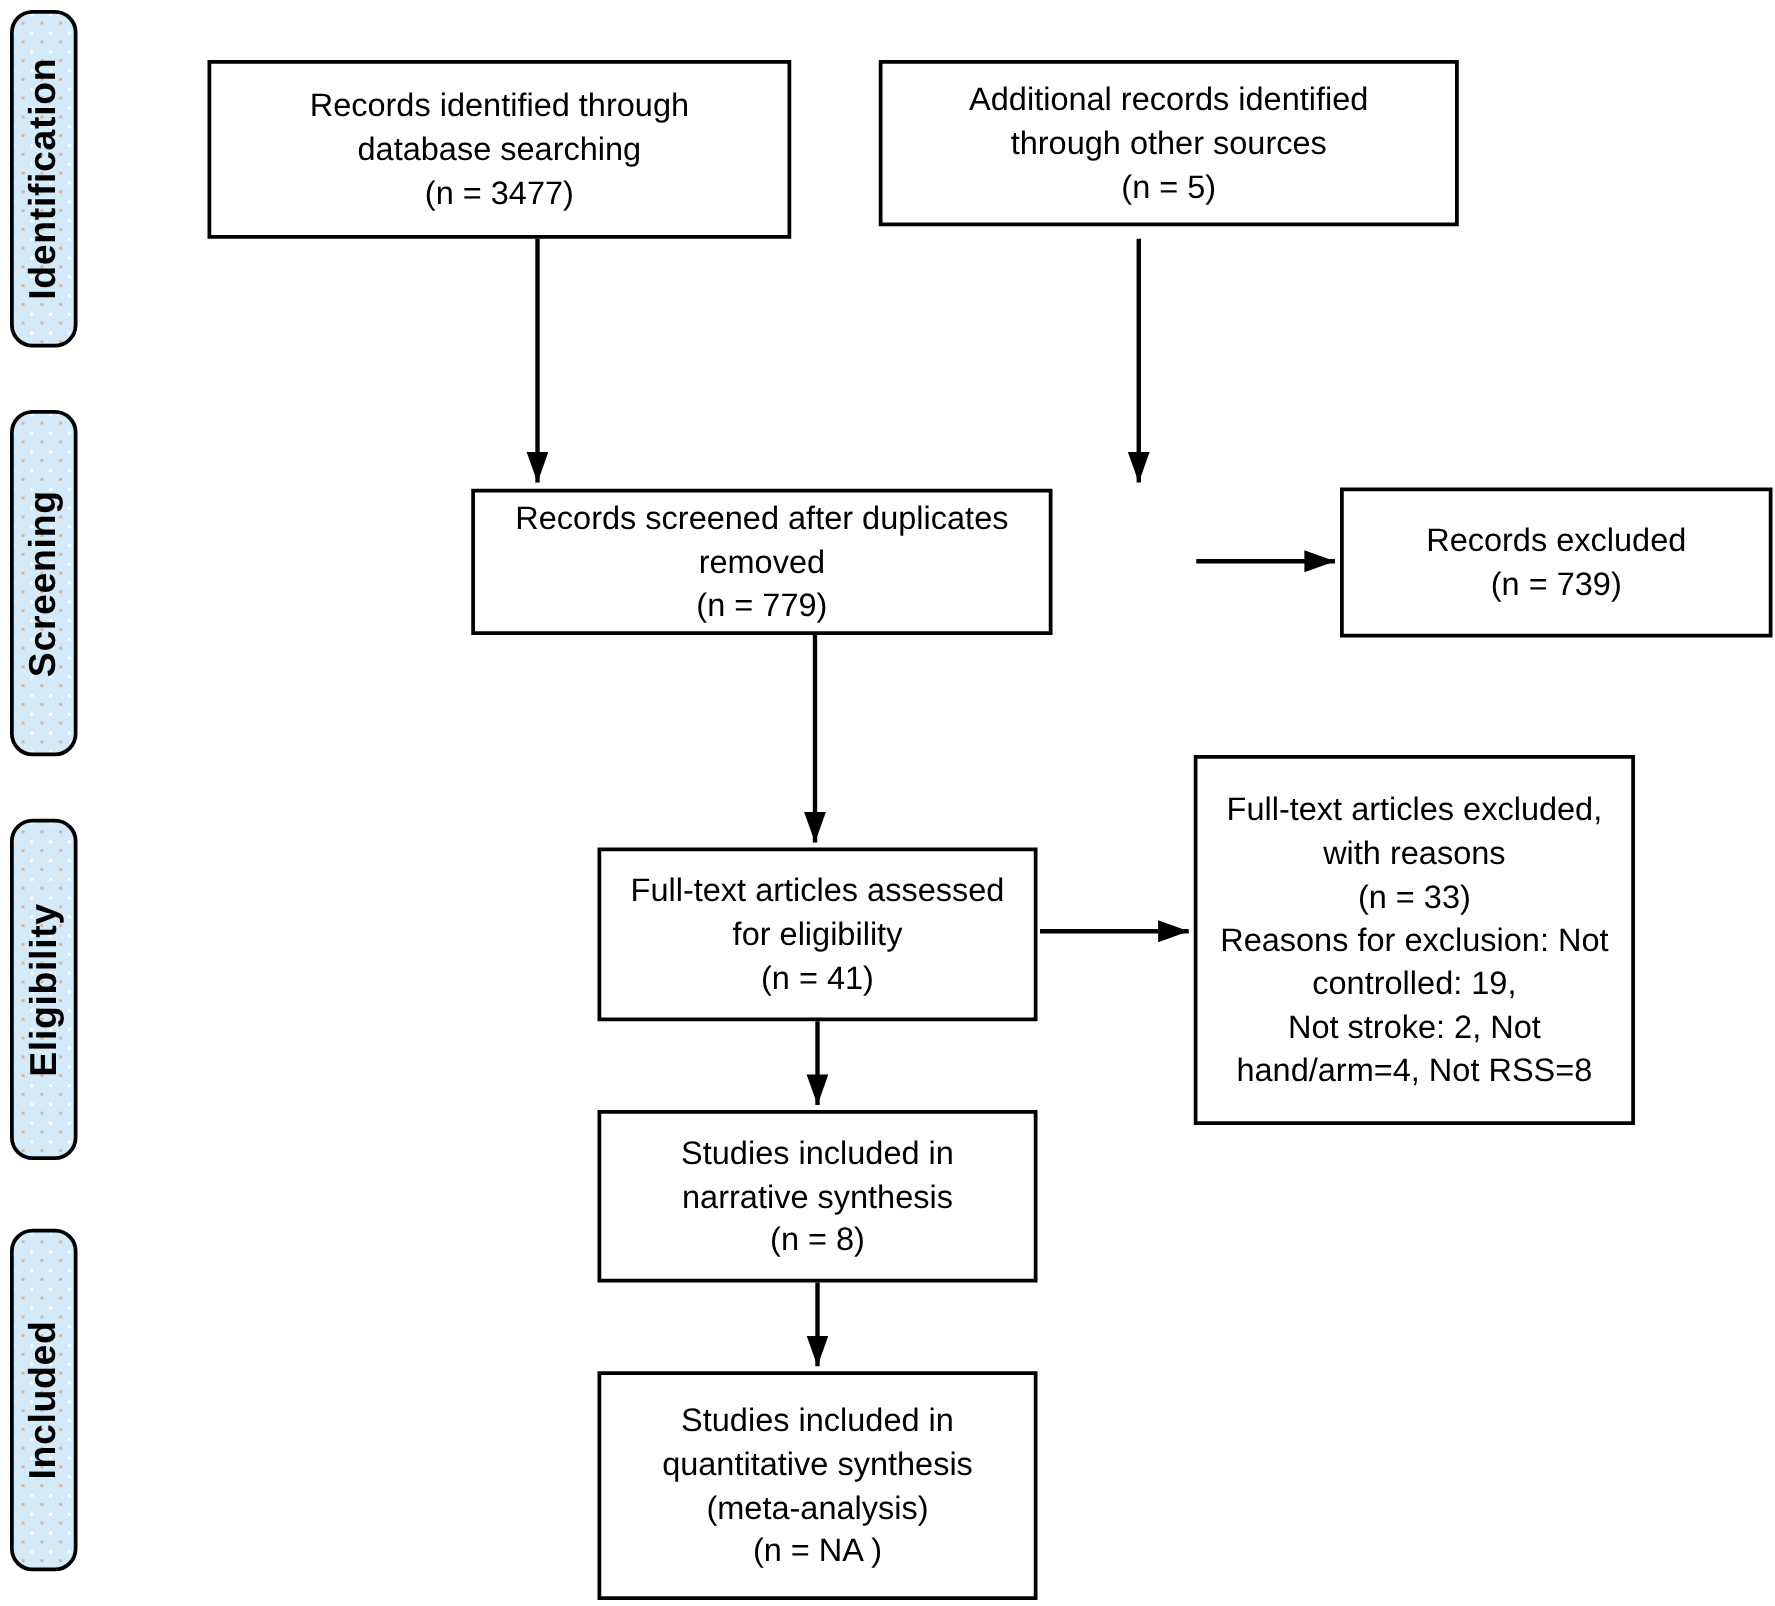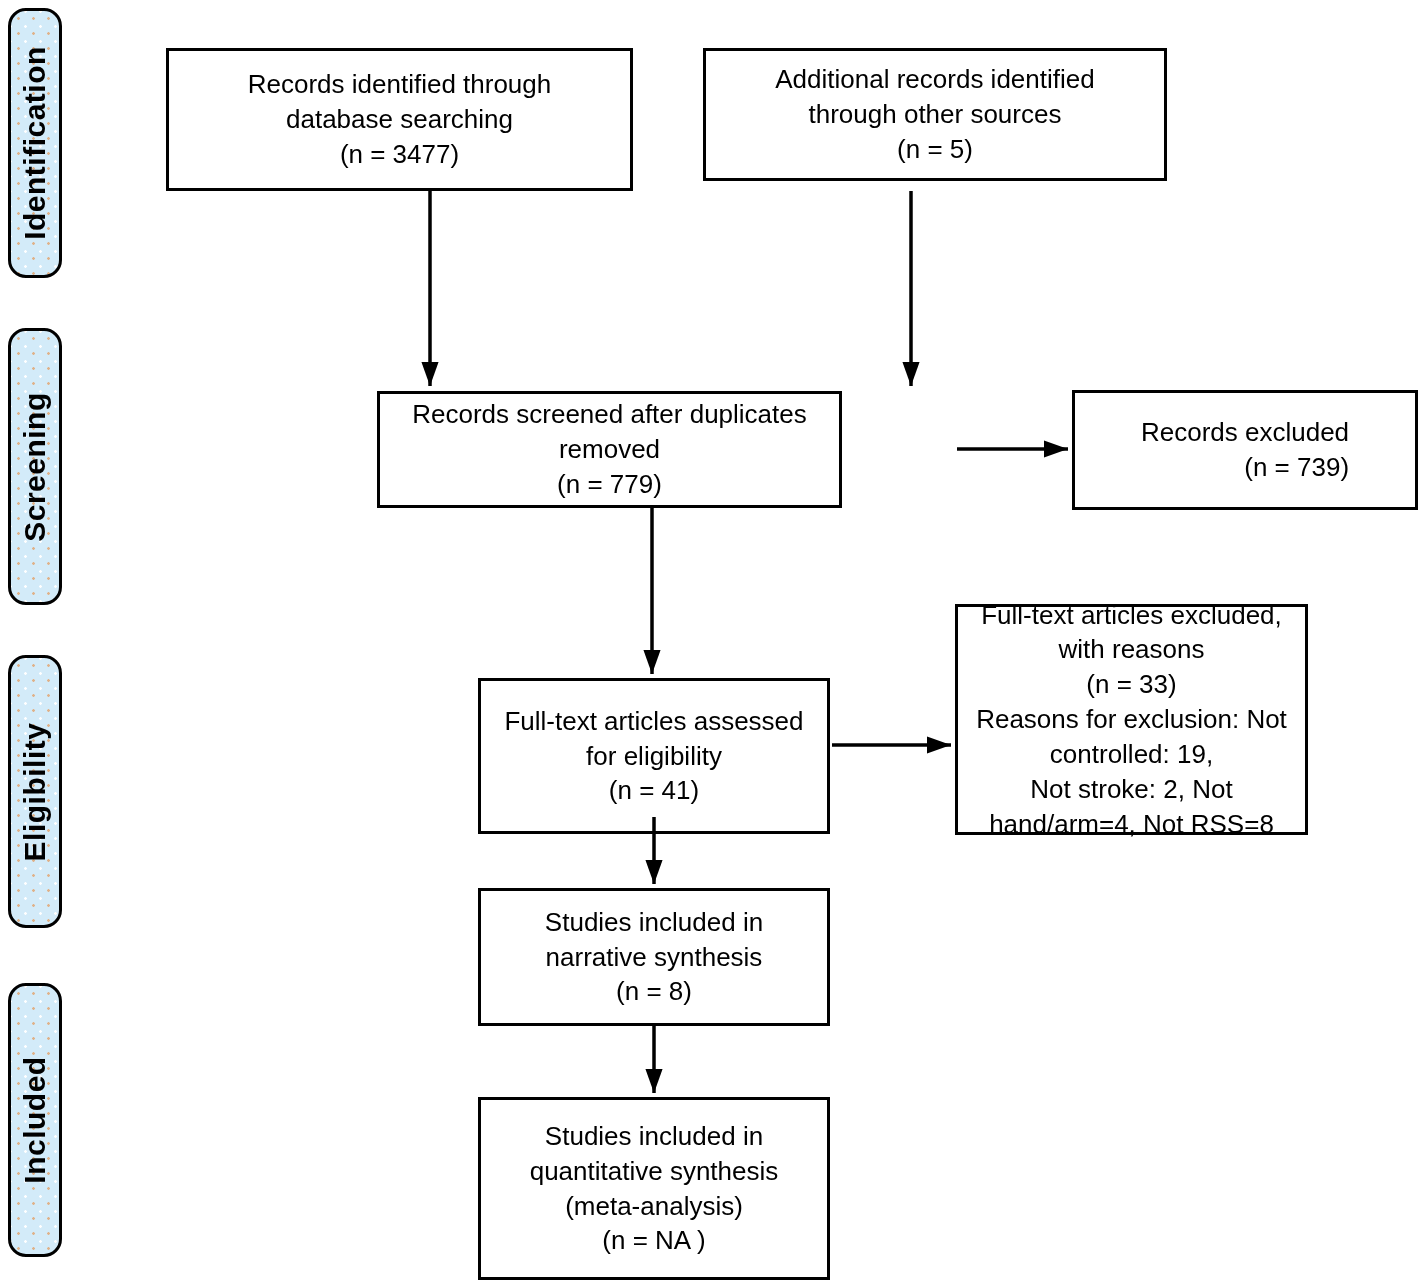--- a/index.html
+++ b/index.html
@@ -58,23 +58,23 @@
     justify-content: center;
     text-align: center;
     font-size: 26px;
     line-height: 1.34;
     white-space: pre-line;
     padding: 6px 10px;
   }
   #box-db        { left: 166px;  top: 48px;   width: 467px; height: 143px; }
   #box-other     { left: 703px;  top: 48px;   width: 464px; height: 133px; }
   #box-screened  { left: 377px;  top: 391px;  width: 465px; height: 117px; }
-  #box-excluded  { left: 1072px; top: 390px;  width: 346px; height: 120px; text-align: right; }
-  #box-fulltext  { left: 478px;  top: 678px;  width: 352px; height: 156px; }
-  #box-ft-excl   { left: 955px;  top: 604px;  width: 353px; height: 231px; }
+  #box-excluded  { left: 1072px; top: 390px;  width: 346px; height: 120px; }
+  #box-fulltext  { left: 478px;  top: 678px;  width: 352px; height: 139px; }
+  #box-ft-excl   { left: 955px;  top: 604px;  width: 353px; height: 296px; }
   #box-narrative { left: 478px;  top: 888px;  width: 352px; height: 138px; }
   #box-quant     { left: 478px;  top: 1097px; width: 352px; height: 183px; }
 
   
   .arrows {
     position: absolute;
     left: 0; top: 0;
     width: 1420px;
     height: 1285px;
     pointer-events: none;

